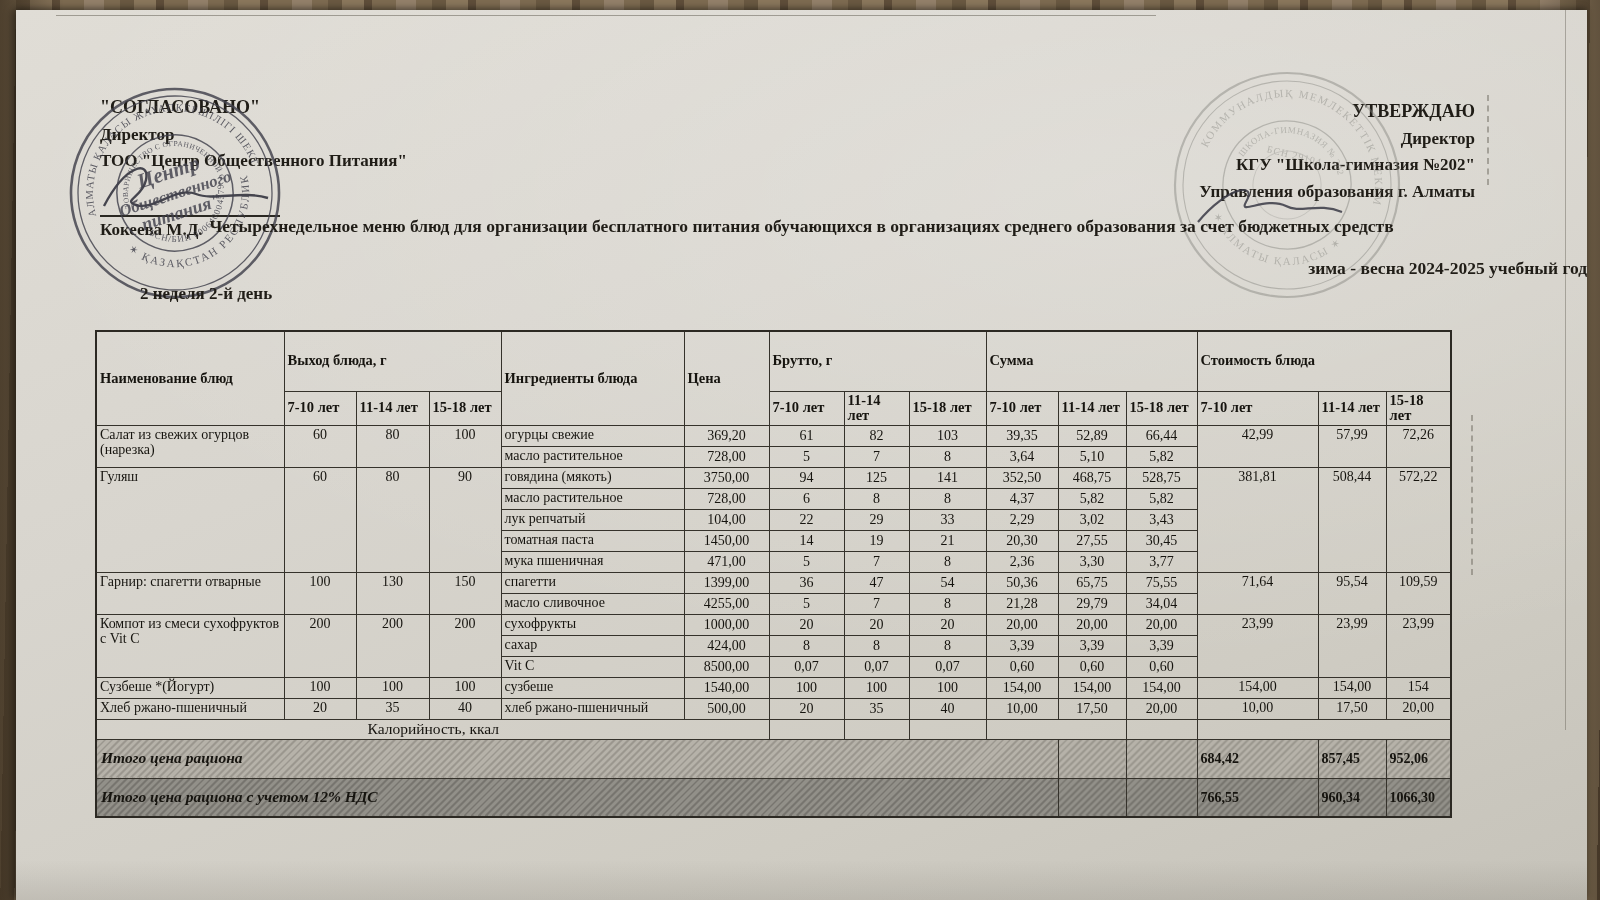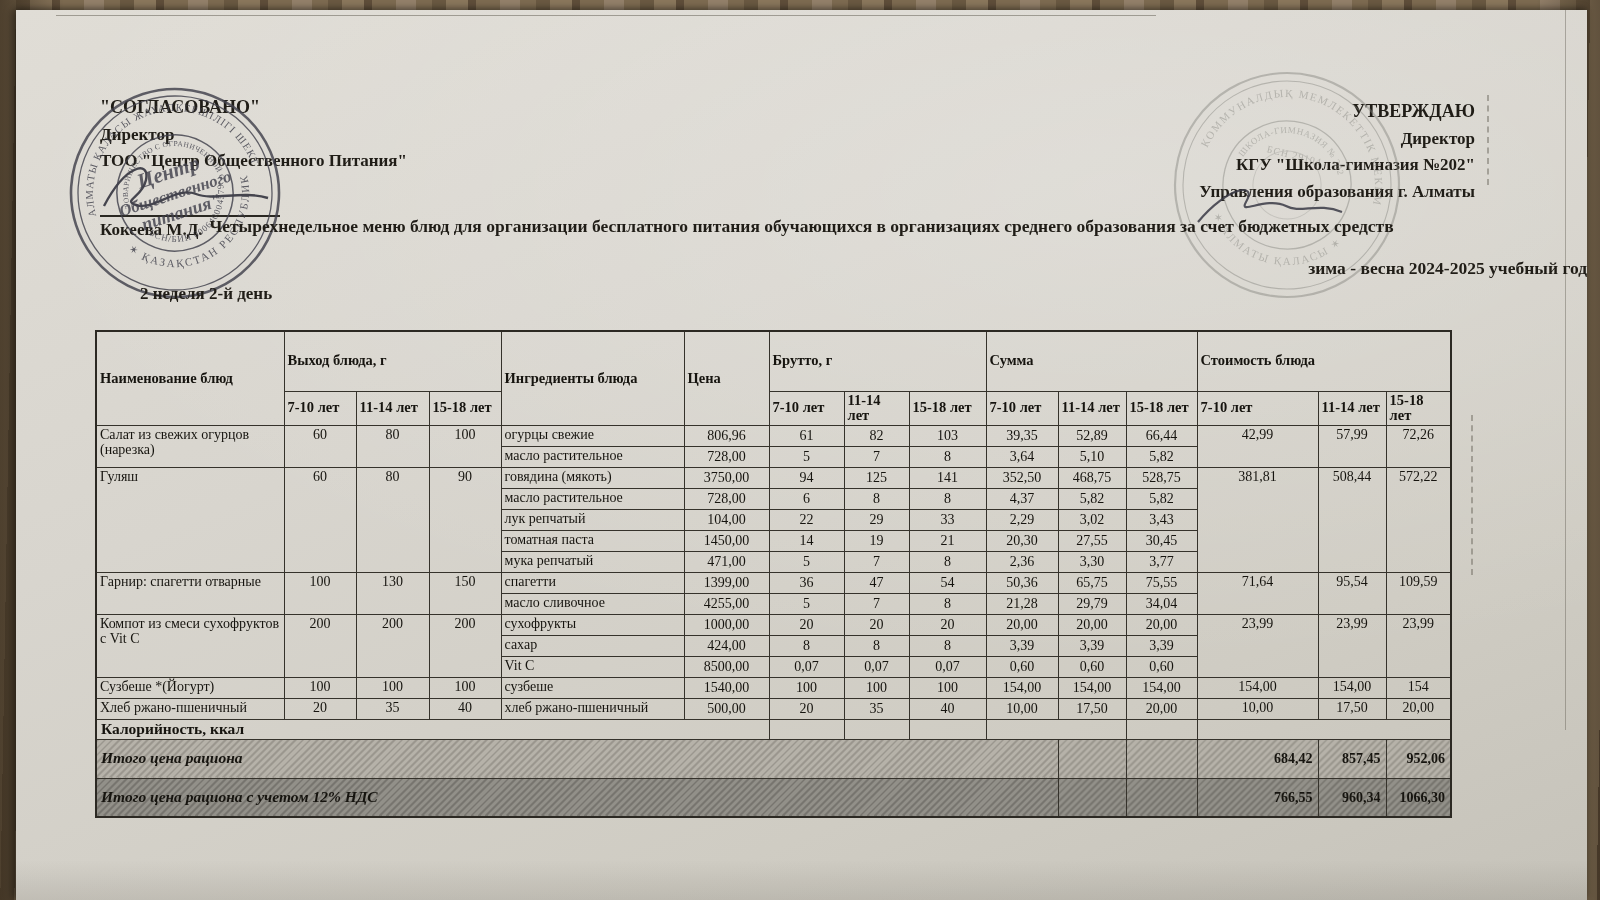--- a/index.html
+++ b/index.html
@@ -58,34 +58,34 @@
   table.menu{border:2.5px solid #2c2923;}
   table.menu thead th{font-weight:bold;text-align:left;vertical-align:middle;font-size:14.5px;}
   thead tr.gr{height:60px;} thead tr.sub{height:32px;}
   thead tr.gr th{border-bottom-width:1.6px;}
   tbody tr{height:21px;}
   td.c{text-align:center;vertical-align:middle;}
   td.top{vertical-align:top;padding-top:2px;text-align:center;}
   td.dish{text-align:left;vertical-align:top;padding:2px 2px 1px 3px;}
   td.ing{text-align:left;vertical-align:top;padding:2px 2px 1px 4px;}
   tr.row-kcal{height:20px;}
-  tr.row-kcal td.lab{font-weight:bold;font-size:15.5px;padding-left:4px;}
+  tr.row-kcal td.lab{font-weight:normal;font-size:15.5px;padding-left:4px;text-align:center;}
   tr.row-total{height:39px;padding-left:48px;}
   tr.row-total td{
     background:
       repeating-linear-gradient(135deg, rgba(45,42,36,.20) 0 2px, rgba(45,42,36,0) 2px 5px),
       #b6b2a9;
   }
   tr.row-total.dark td{
     background:
       repeating-linear-gradient(135deg, rgba(40,37,32,.25) 0 2px, rgba(40,37,32,0) 2px 5px),
       #929089;
   }
   tr.row-total td.lab{font-weight:bold;font-style:italic;font-size:15.5px;padding-left:4px;text-align:left;}
-  tr.row-total td.val{font-weight:bold;text-align:right;padding-right:5px;}
+  tr.row-total td.val{font-weight:bold;text-align:left;padding-right:5px;}
   .shadow-bottom{position:absolute;left:0;right:0;bottom:0;height:40px;
     background:linear-gradient(180deg, rgba(60,55,45,0), rgba(60,55,45,.12));}
 </style>
 </head>
 <body>
 
 <div class="paper">
   <div class="paper-top-hairline"></div>
   <div class="paper-edge-line"></div>
   <div class="fold-mark m1"></div>
@@ -204,21 +204,21 @@
         <th>15-18 лет</th>
       </tr>
     </thead>
     <tbody>
         <tr>
           <td class="dish" rowspan="2">Салат из свежих огурцов (нарезка)</td>
           <td class="c top" rowspan="2">60</td>
           <td class="c top" rowspan="2">80</td>
           <td class="c top" rowspan="2">100</td>
           <td class="ing">огурцы свежие</td>
-          <td class="c">806,96</td>
+          <td class="c">369,20</td>
           <td class="c">61</td>
           <td class="c">82</td>
           <td class="c">103</td>
           <td class="c">39,35</td>
           <td class="c">52,89</td>
           <td class="c">66,44</td>
           <td class="c top" rowspan="2">42,99</td>
           <td class="c top" rowspan="2">57,99</td>
           <td class="c top" rowspan="2">72,26</td>
         </tr>
@@ -273,21 +273,21 @@
           <td class="ing">томатная паста</td>
           <td class="c">1450,00</td>
           <td class="c">14</td>
           <td class="c">19</td>
           <td class="c">21</td>
           <td class="c">20,30</td>
           <td class="c">27,55</td>
           <td class="c">30,45</td>
         </tr>
         <tr>
-          <td class="ing">мука репчатый</td>
+          <td class="ing">мука пшеничная</td>
           <td class="c">471,00</td>
           <td class="c">5</td>
           <td class="c">7</td>
           <td class="c">8</td>
           <td class="c">2,36</td>
           <td class="c">3,30</td>
           <td class="c">3,77</td>
         </tr>
         <tr>
           <td class="dish" rowspan="2">Гарнир: спагетти отварные</td>

